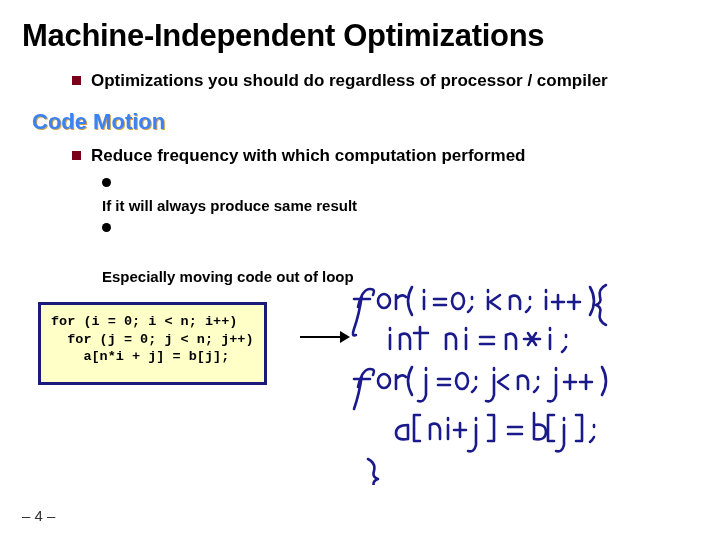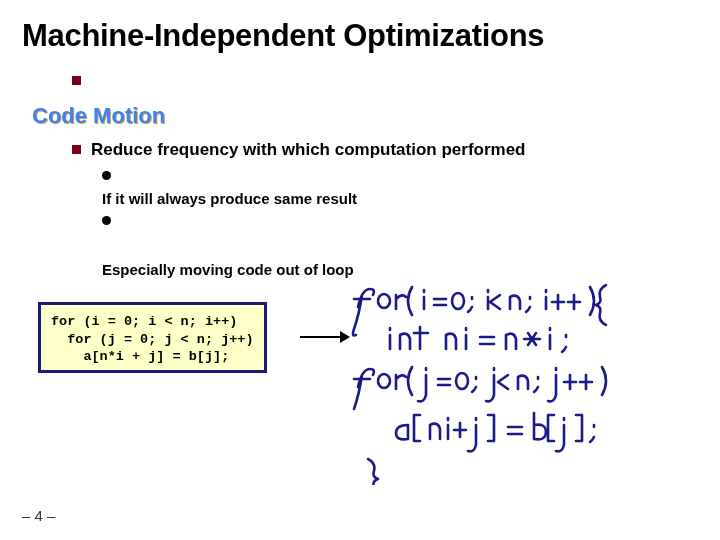--- a/index.html
+++ b/index.html
@@ -61,21 +61,21 @@
   .l2-text {
     font-size: 15px;
     font-weight: bold;
   }
   .codebox {
     position: absolute;
     left: 38px;
     top: 302px;
     border: 3px solid #1a1a7a;
     background: #ffffc8;
-    padding: 8px 10px 4px 10px;
+    padding: 8px 10px 16px 10px;
     font-family: "Courier New", monospace;
     font-size: 13.5px;
     font-weight: bold;
     line-height: 1.3;
     white-space: pre;
   }
   .arrow {
     position: absolute;
     left: 300px;
     top: 328px;
@@ -97,20 +97,21 @@
     color: #333;
   }
 </style>
 </head>
 <body>
 
 <h1 class="slide-title">Machine-Independent Optimizations</h1>
 
 <div class="l1">
   <span class="sq"></span>
+  <span class="l1-text">Optimizations you should do regardless of processor / compiler</span>
 </div>
 
 <div class="section">Code Motion</div>
 
 <div class="l1" style="margin-top:10px;">
   <span class="sq"></span>
   <span class="l1-text">Reduce frequency with which computation performed</span>
 </div>
 
 <div class="l2">

